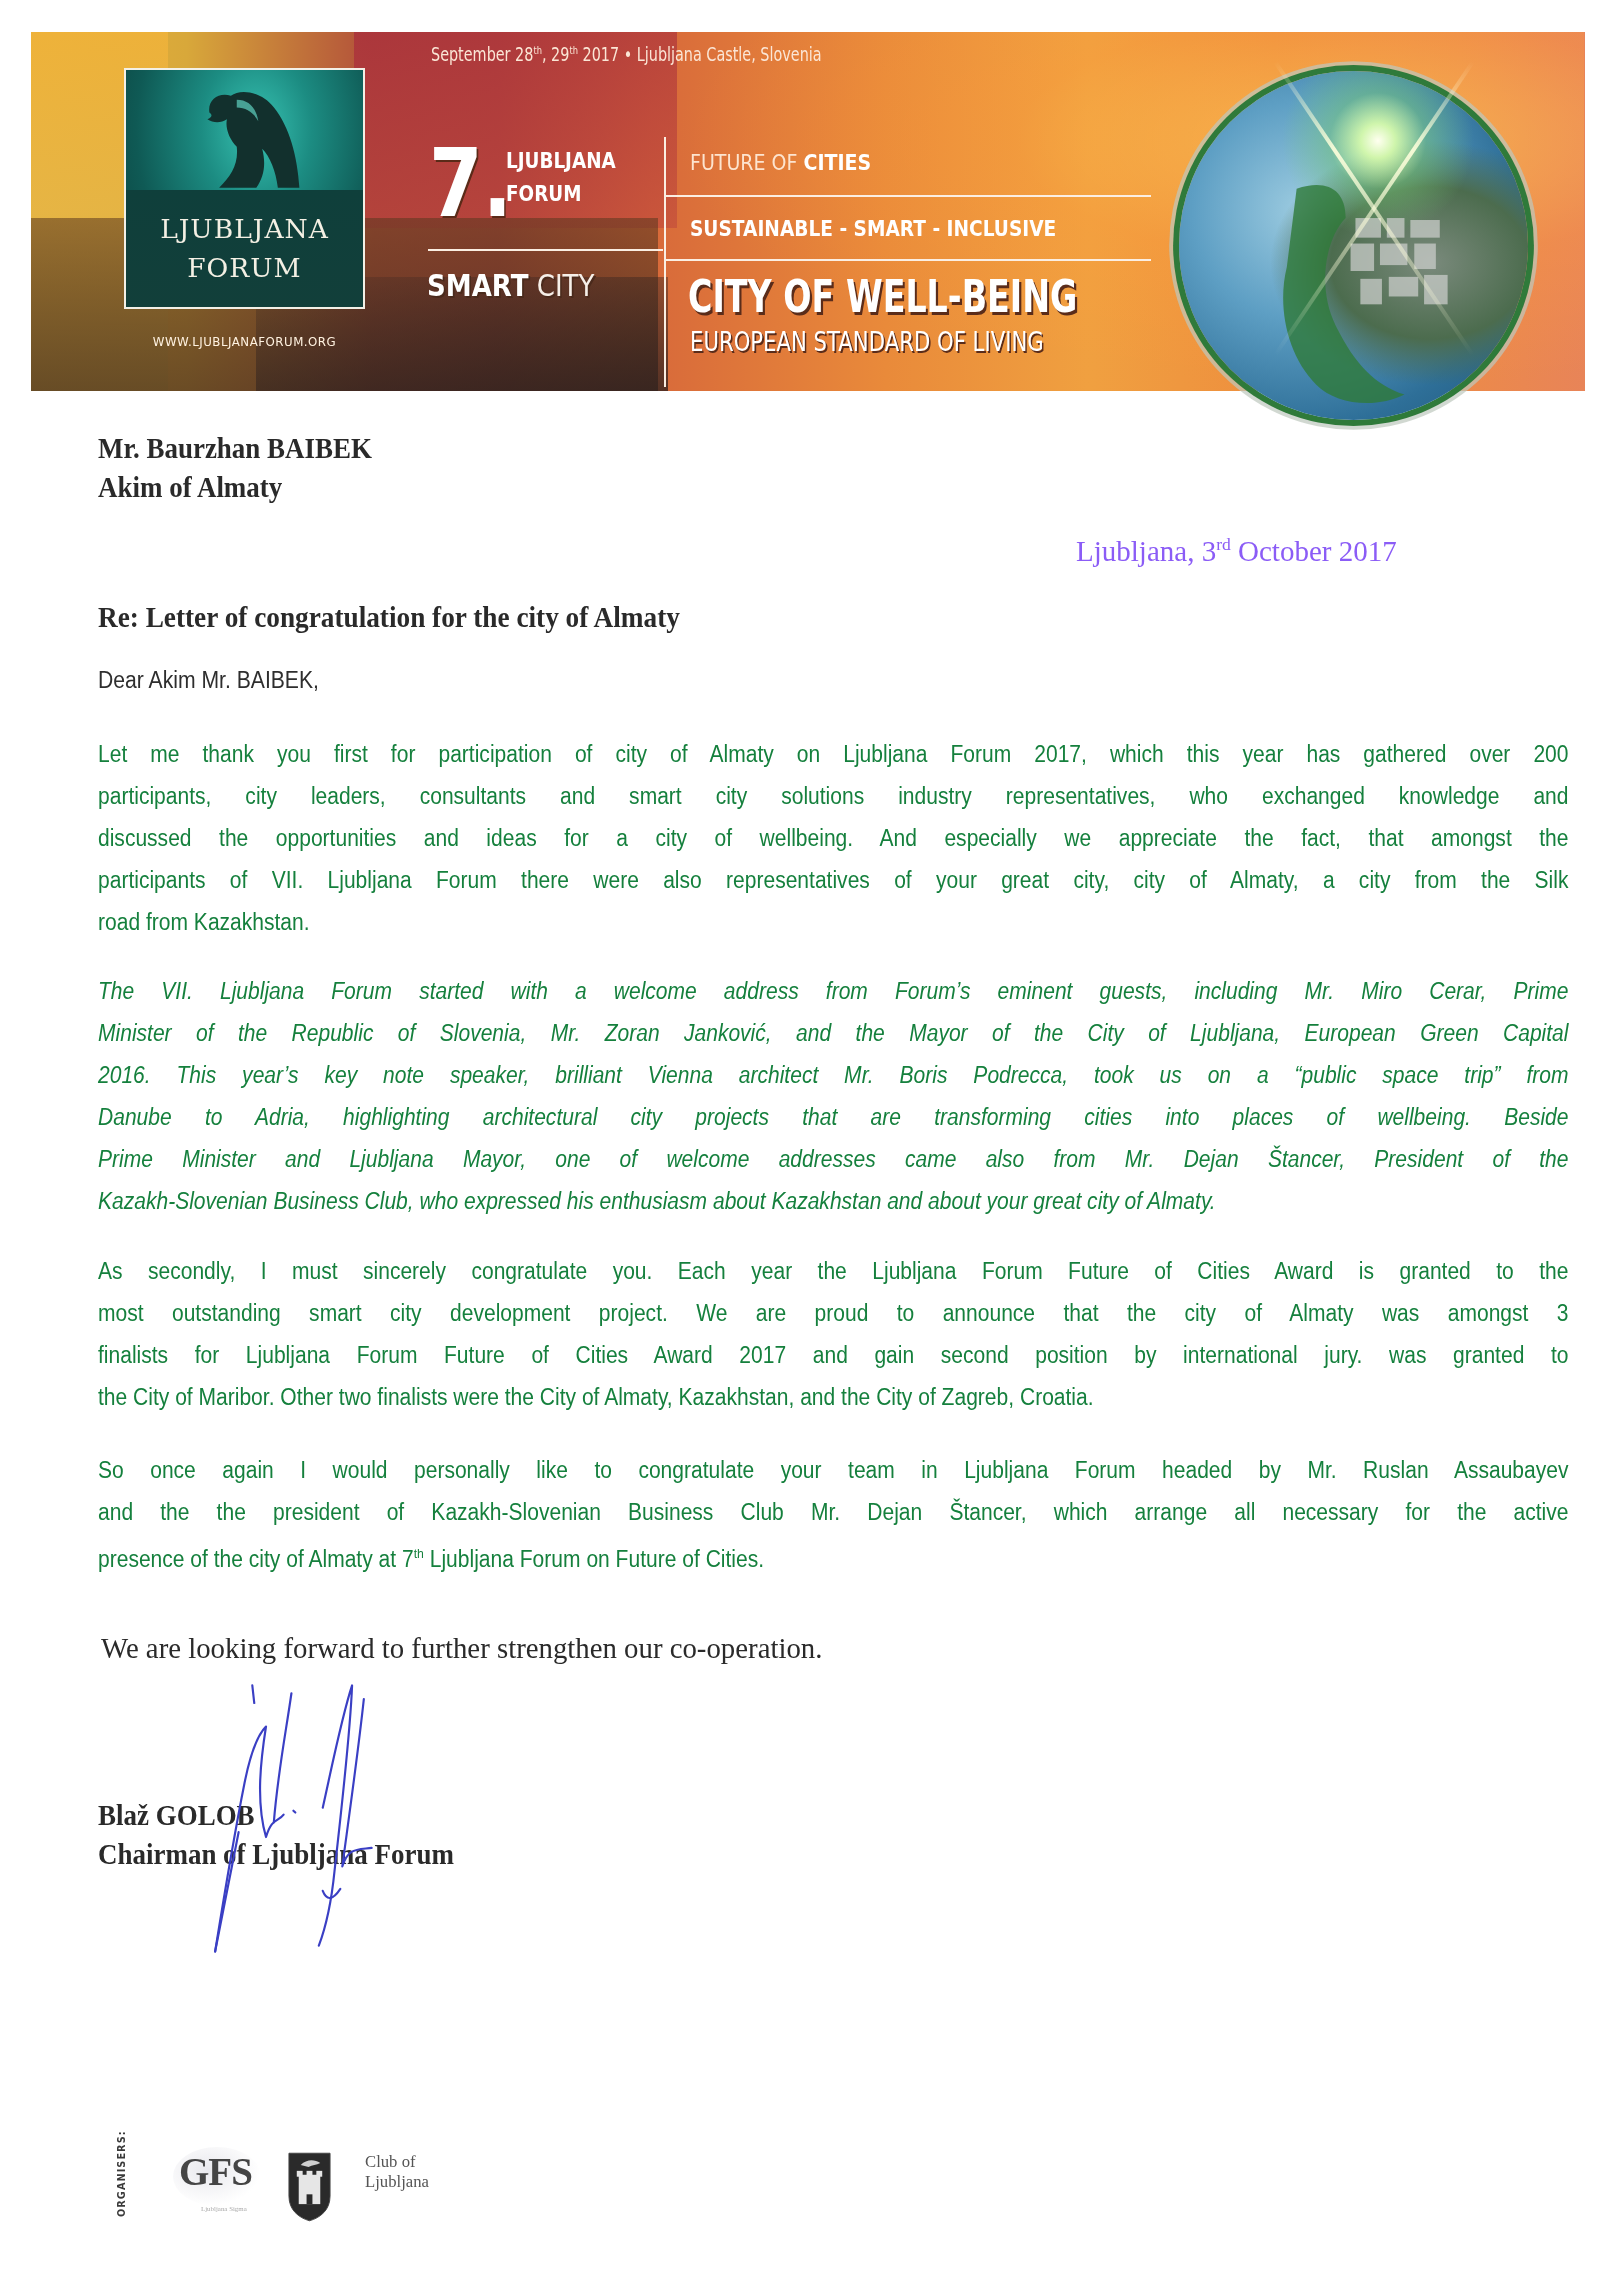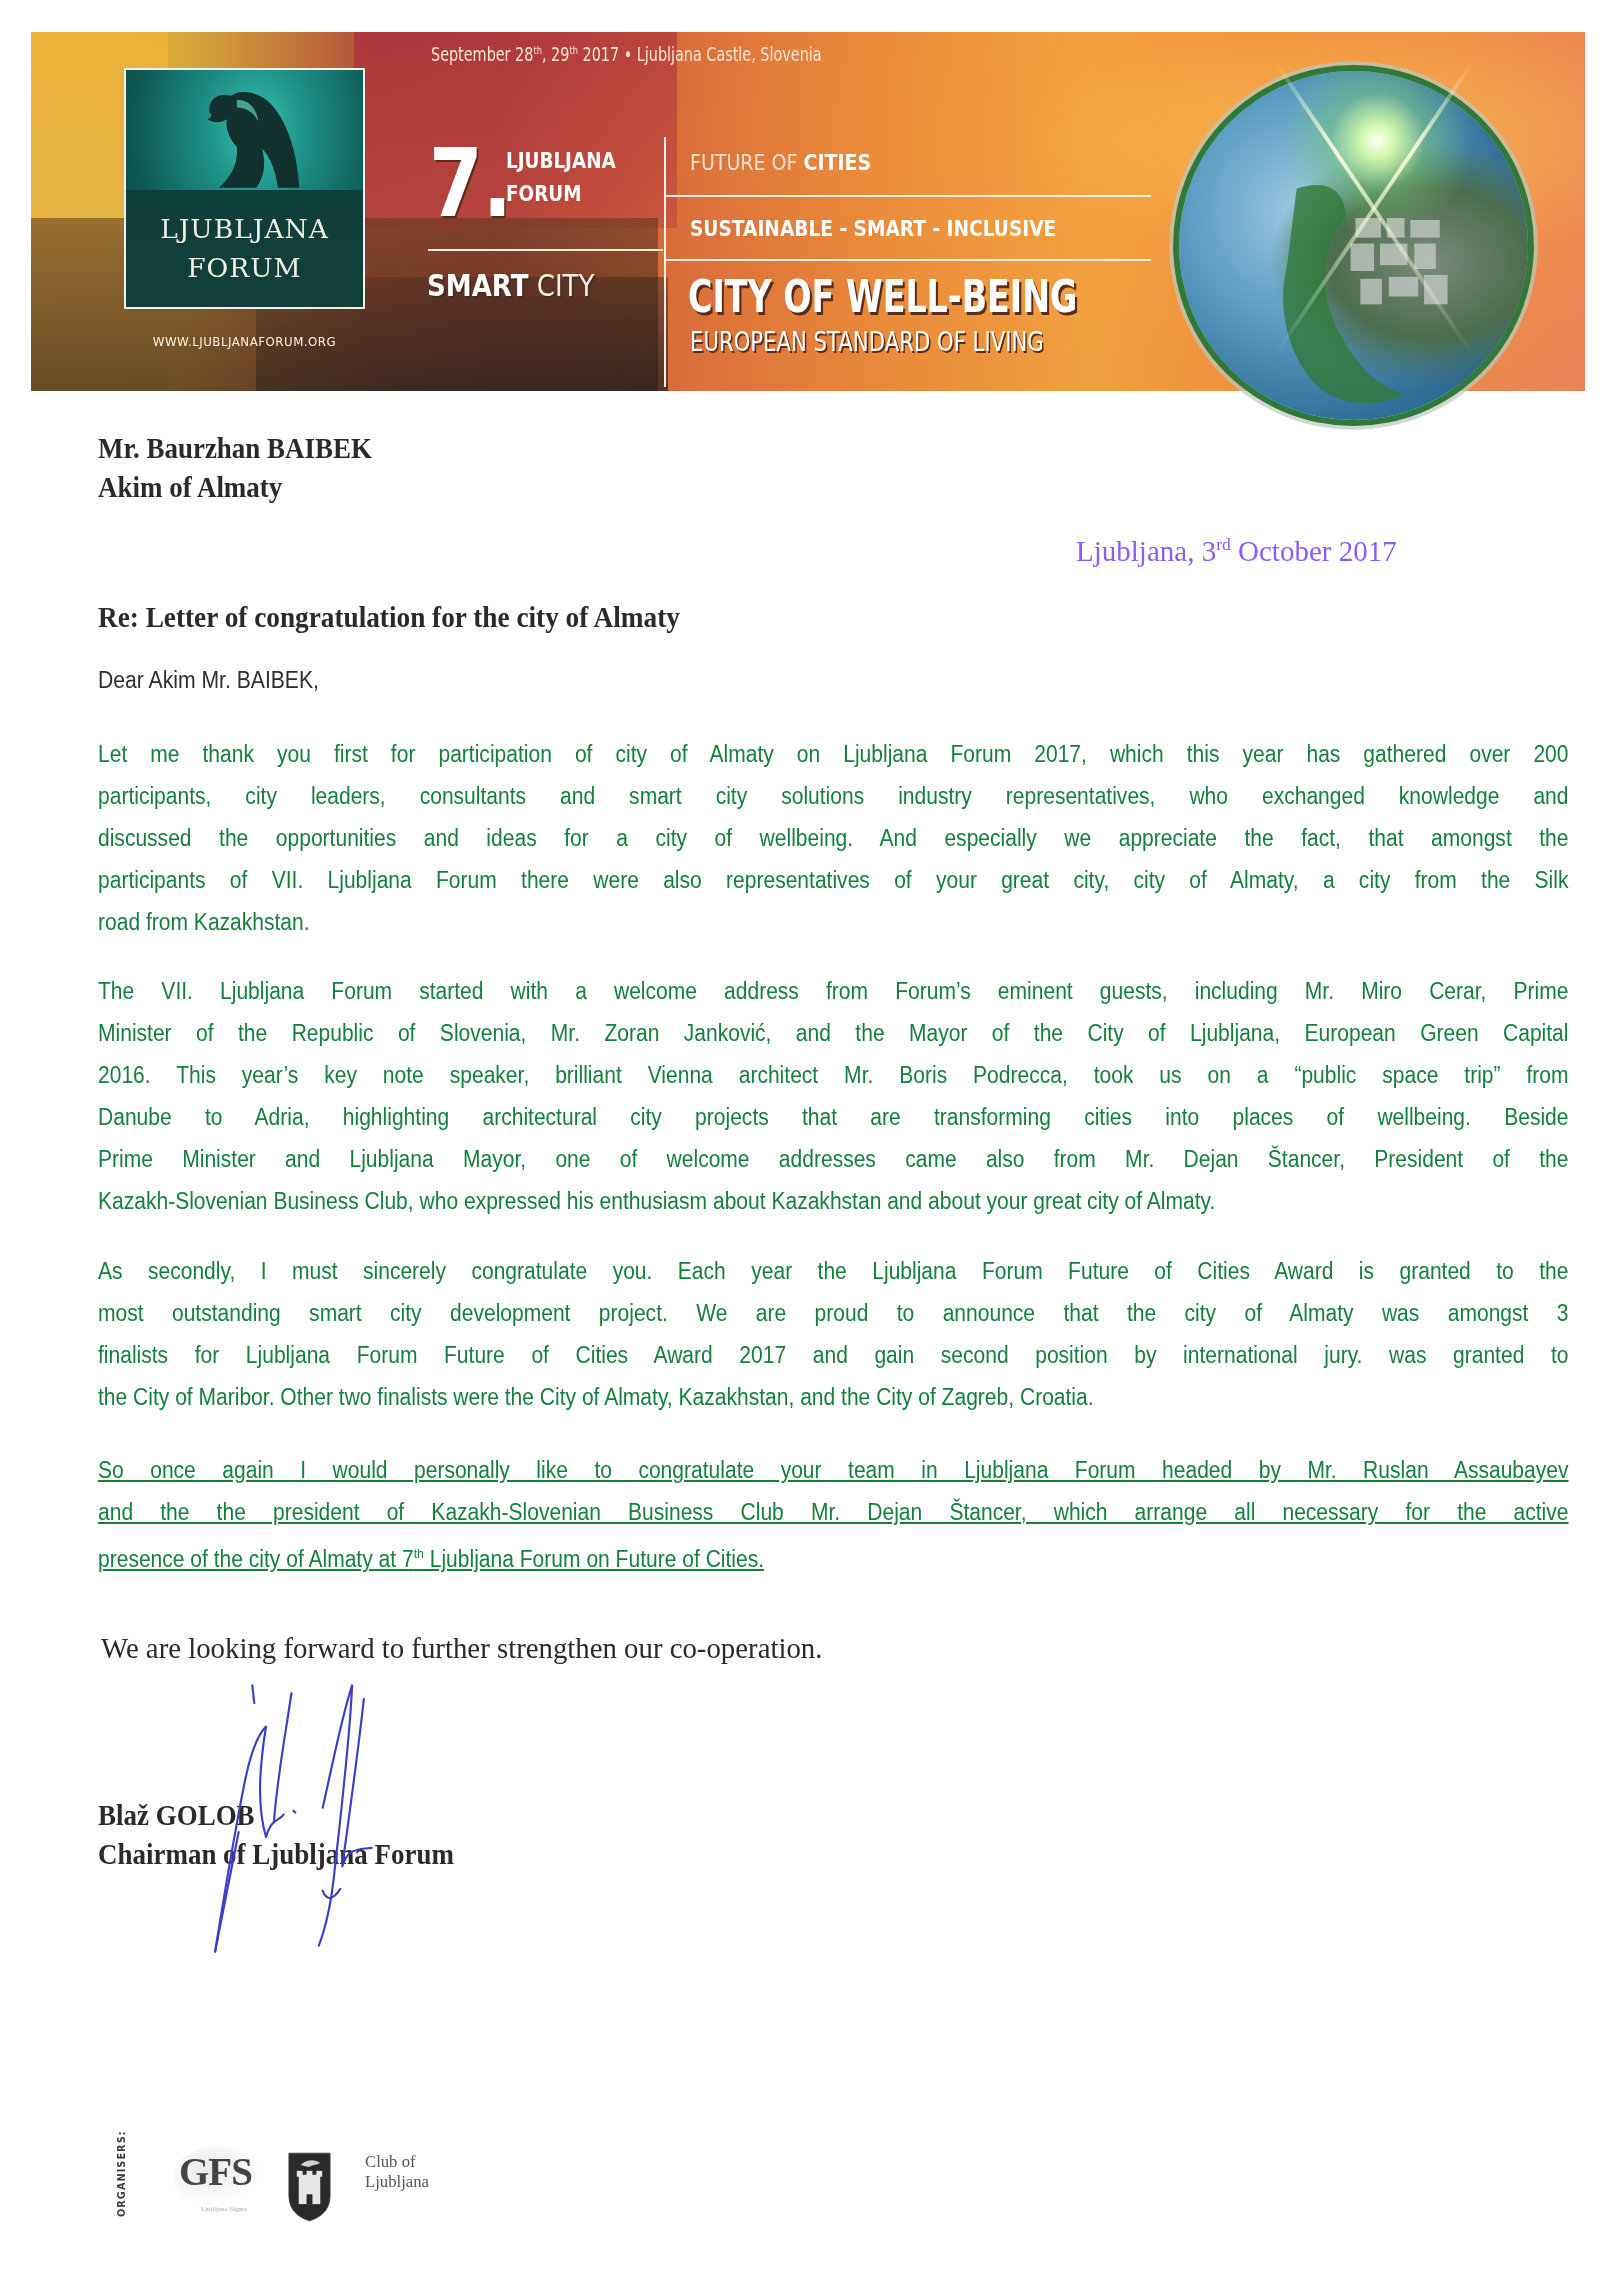--- a/index.html
+++ b/index.html
@@ -67,23 +67,23 @@
   #letter-date sup { font-size: 17.6px; }
   #subject { left: 98px; top: 601px; font-size: 29px; font-weight: bold; color: #2a2a2a; transform: scaleX(.94); transform-origin:left; }
   #salutation { left: 98px; top: 667px; font-size: 23.5px; color: #2e2e2e; transform: scaleX(.9); transform-origin:left; }
 
   .para { position: absolute; left: 98px; width: 1470px; font-family: "Liberation Sans", sans-serif; font-size: 23.5px; line-height: 42px; color: #15803d; }
   .para .ln { display: block; white-space: nowrap; text-align: justify; text-align-last: justify; transform: scaleX(.895); transform-origin: left; width: 1643px; }
   .para .ln.last { text-align-last: left; }
   .para sup { font-size: 13.7px; }
 
   #p1 { top: 733px; }
-  #p2 { top: 970px; }
+  #p2 { top: 970px; font-style: italic; }
   #p3 { top: 1250px; }
-  #p4 { top: 1449px; text-decoration: underline; }
+  #p4 { top: 1449px; }
 
   #closing { left: 101px; top: 1631px; font-size: 30px; color: #2a2a2a; transform: scaleX(.96); transform-origin:left; }
   #signer-name { left: 98px; top: 1799px; font-size: 29px; font-weight: bold; color: #2a2a2a; transform: scaleX(.93); transform-origin:left; }
   #signer-title { left: 98px; top: 1838px; font-size: 29px; font-weight: bold; color: #2a2a2a; transform: scaleX(.93); transform-origin:left; }
   #signature { left: 176px; top: 1656px; }
 
   
   #organisers-label { left: 116px; top: 2217px; font-family: "DejaVu Sans", sans-serif; font-size: 9.8px; font-weight: bold; color: #3a3a3a; transform: rotate(-90deg); transform-origin: left top; letter-spacing: 1px; white-space: nowrap; }
   #gfs-logo { left: 173px; top: 2147px; width: 88px; height: 59px; border-radius: 50%;
     background: radial-gradient(ellipse at 40% 40%, rgba(230,230,235,.9), rgba(255,255,255,0) 70%); }

